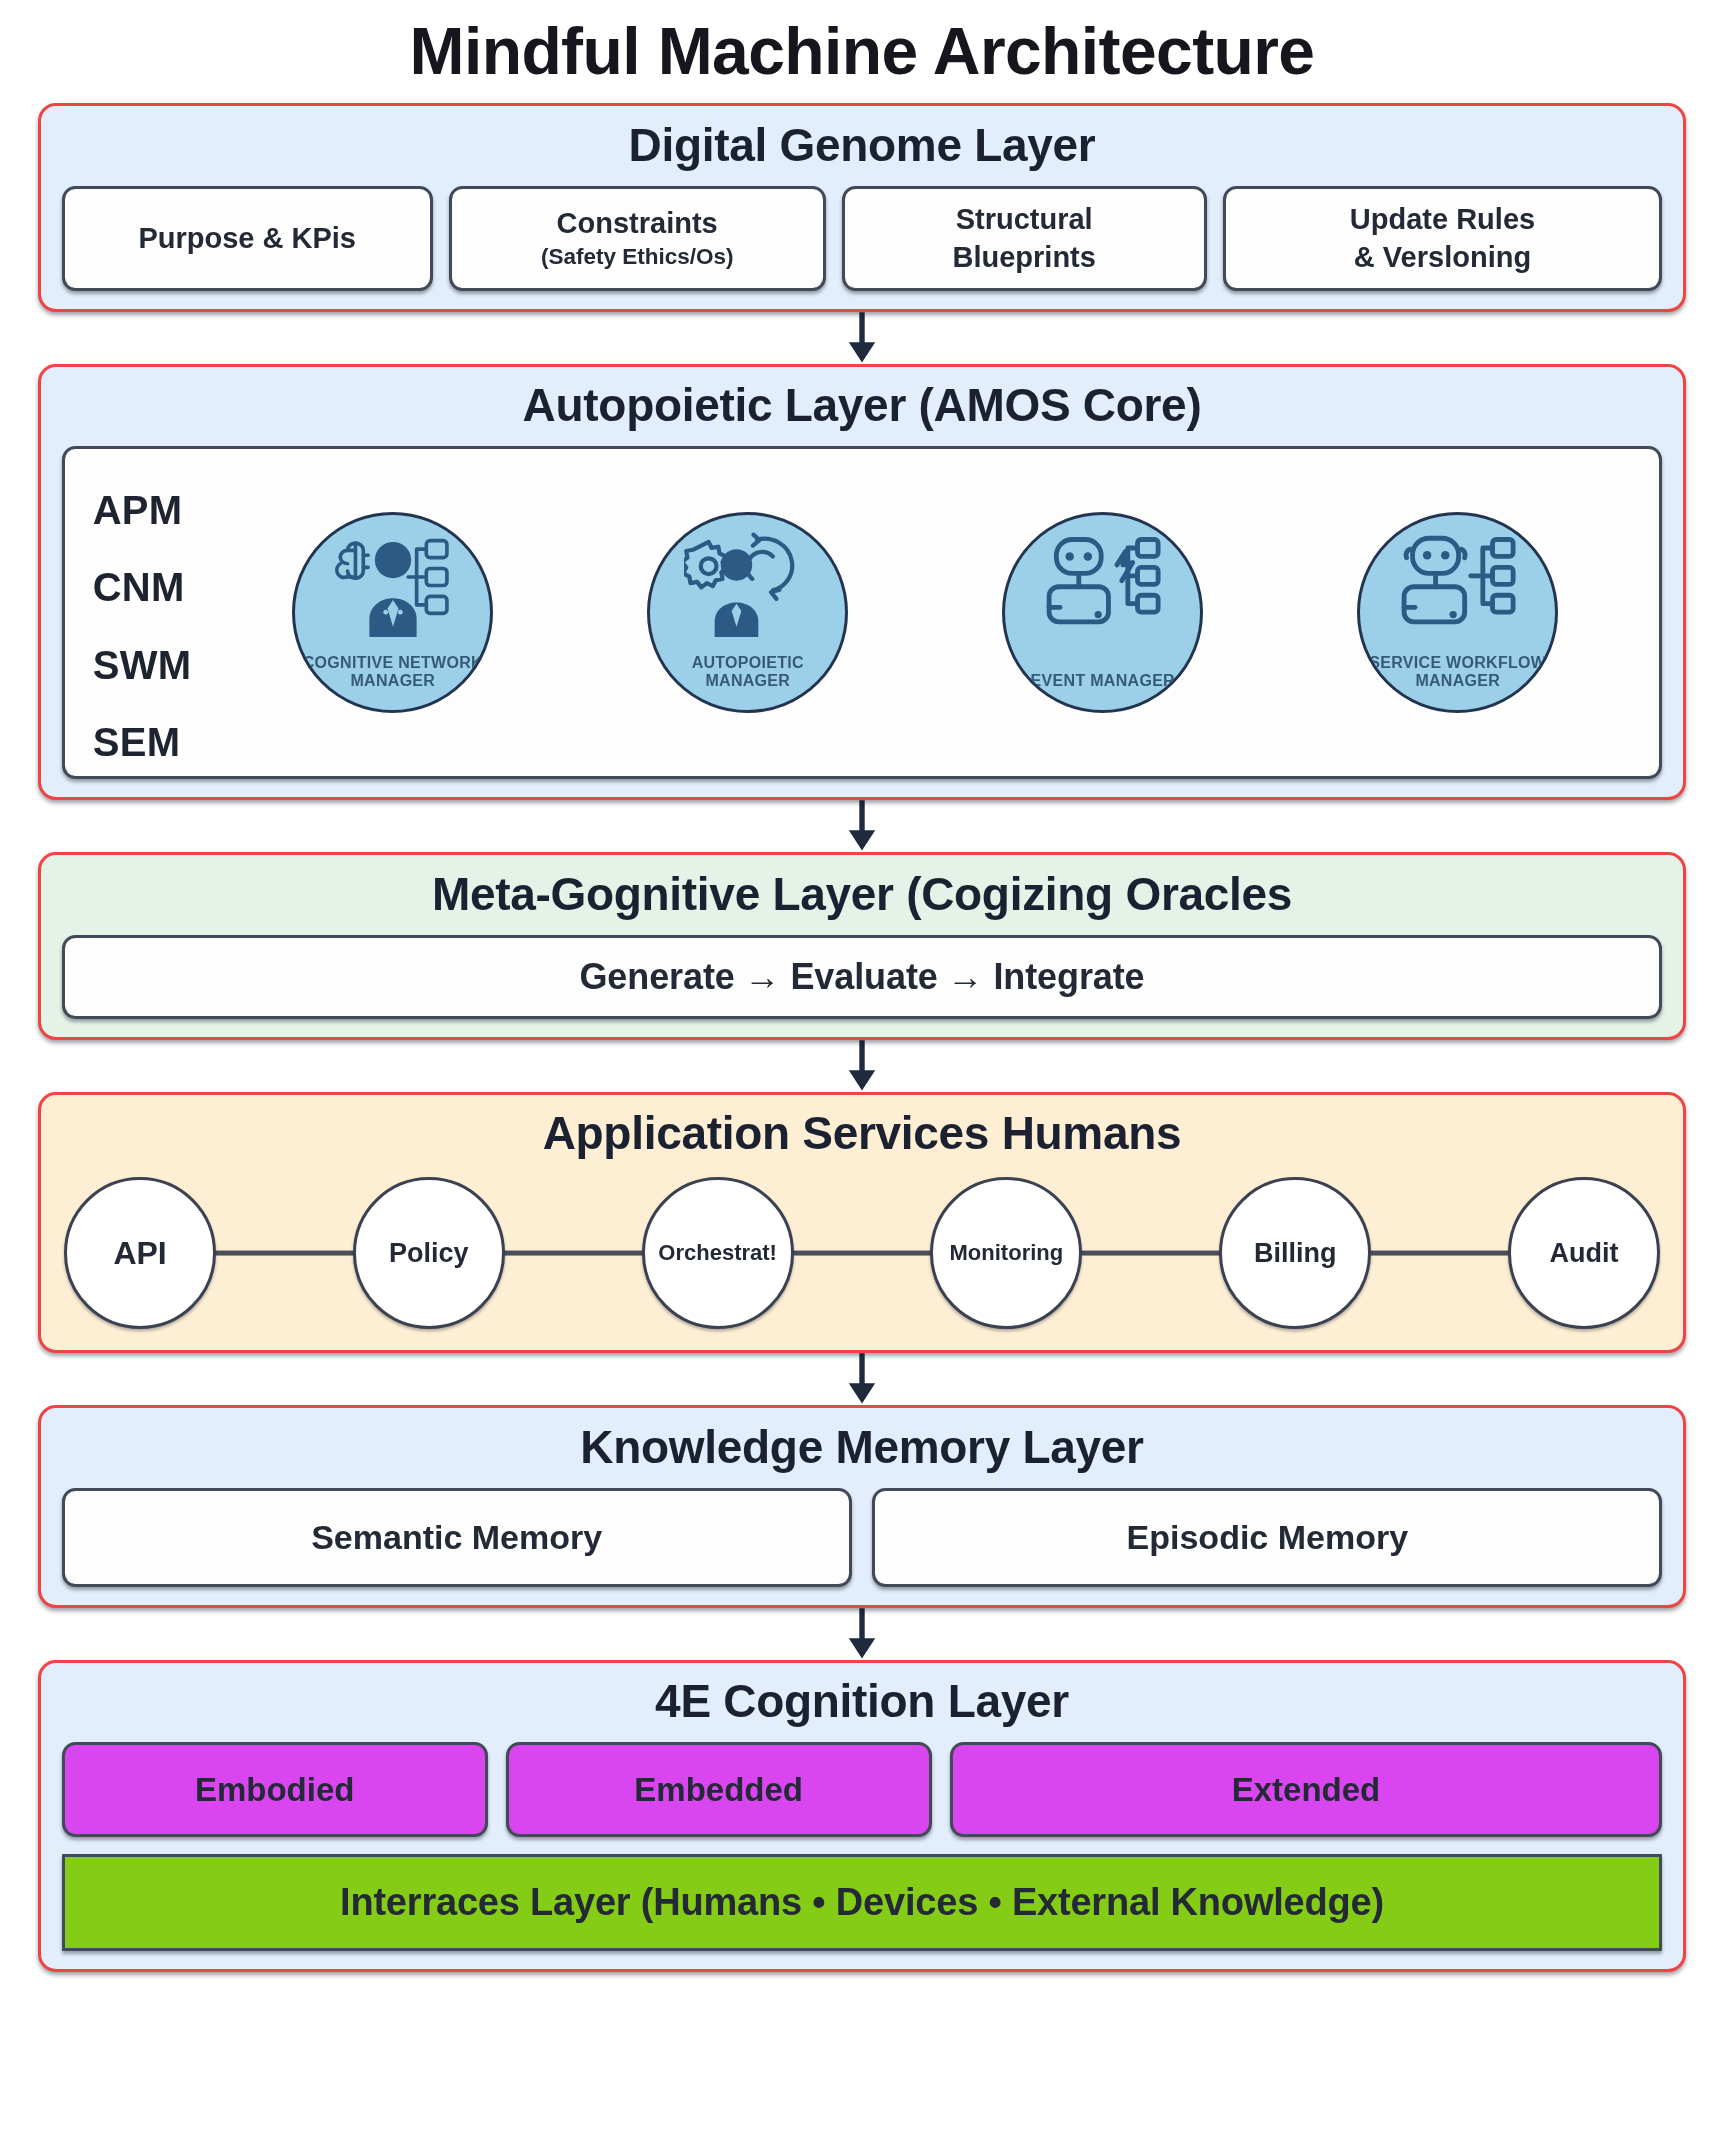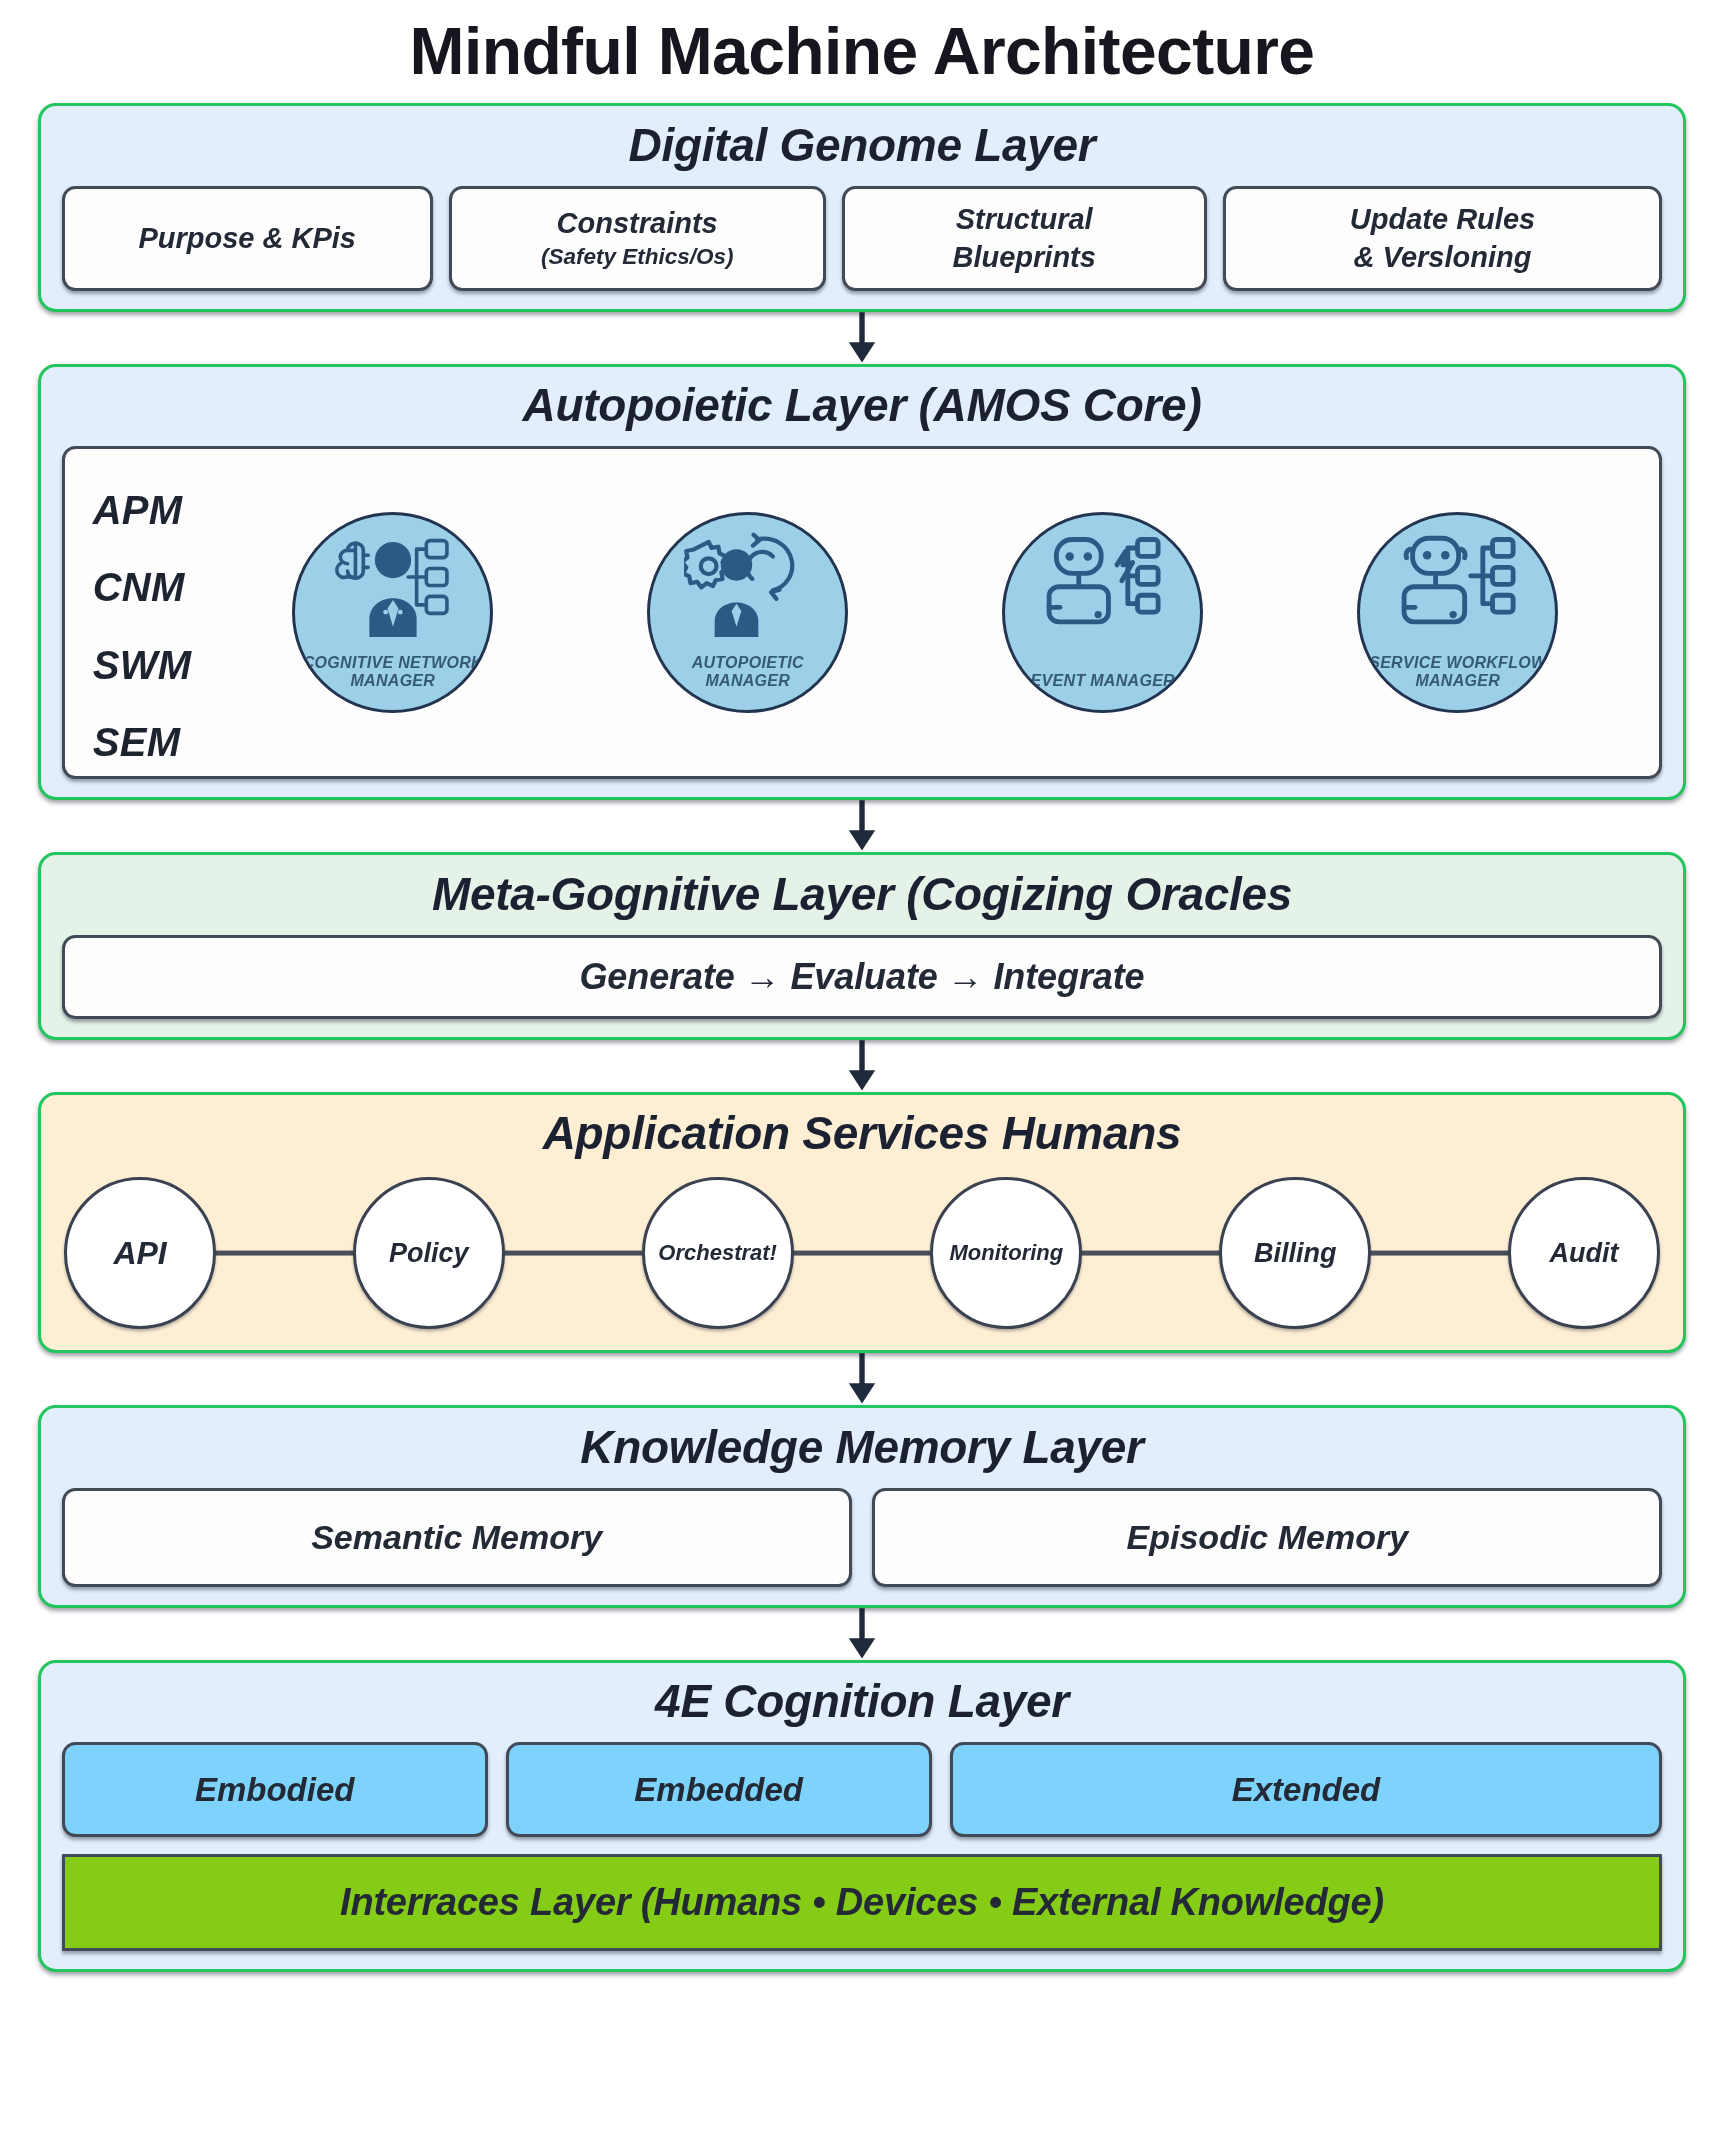--- a/index.html
+++ b/index.html
@@ -32,25 +32,24 @@
     color: #16161f;
     padding-top: 14.6px;
     padding-bottom: 16px;
     line-height: 1.1;
   }
 
   
   .layer {
     position: relative;
     box-sizing: border-box;
-    border: 3px solid #22c55e;
+    border: 3px solid #ef4444;
     border-radius: 18px;
     box-shadow: 0 3px 4.3px rgba(20,25,40,0.40);
     padding: 13.4px 20.7px 18px 20.7px;
-    font-style: italic;
   }
   .layer.blue  { background: #e2eefb; }
   .layer.green { background: #e4f2e8; }
   .layer.peach { background: #fdeed4; }
 
   .layer-title {
     text-align: center;
     font-size: 46px;
     font-weight: 700;
     letter-spacing: -0.3px;
@@ -240,21 +239,21 @@
   }
 
   
   .cog-row {
     display: flex;
     gap: 18px;
     margin-bottom: 17px;
   }
   .cog-chip {
     box-sizing: border-box;
-    background: #7dd3fc;
+    background: #d946ef;
     border: 3px solid #434a57;
     border-radius: 13.4px;
     box-shadow: 0 3px 3.6px rgba(20,25,40,0.38);
     text-align: center;
     font-size: 33px;
     font-weight: 700;
     color: #232a36;
     padding: 25.5px 12px;
   }
   .cog-chip.c1 { flex: 0 0 426px; }

